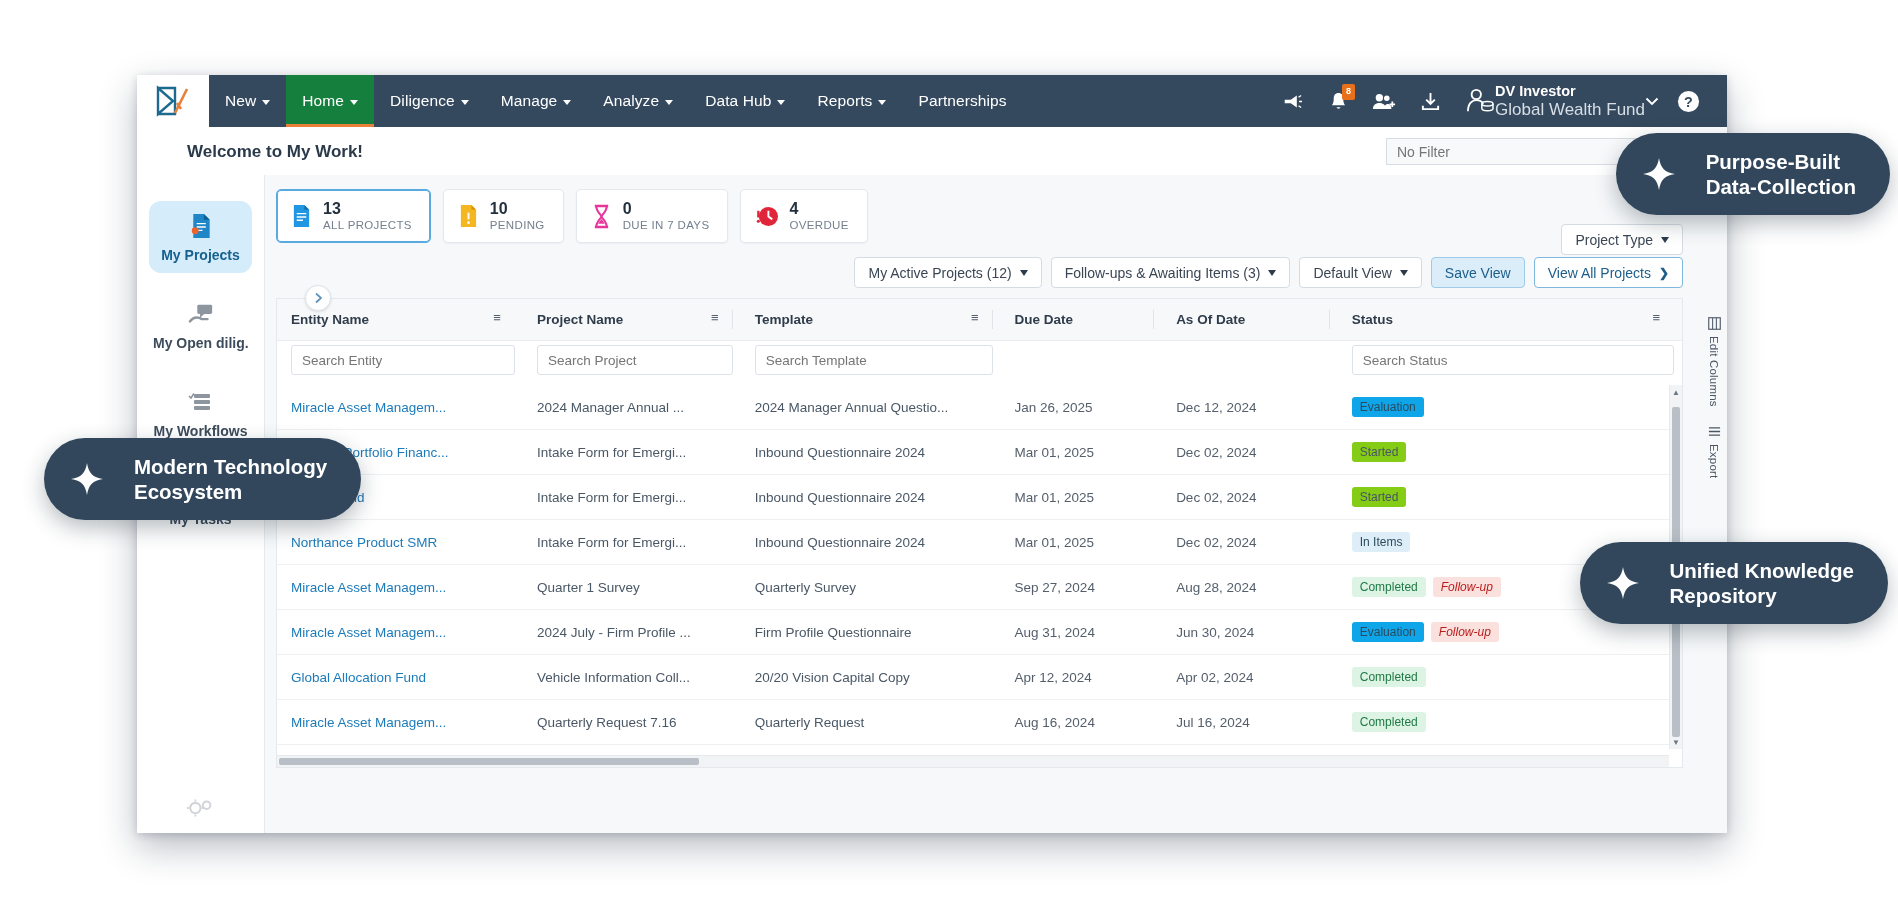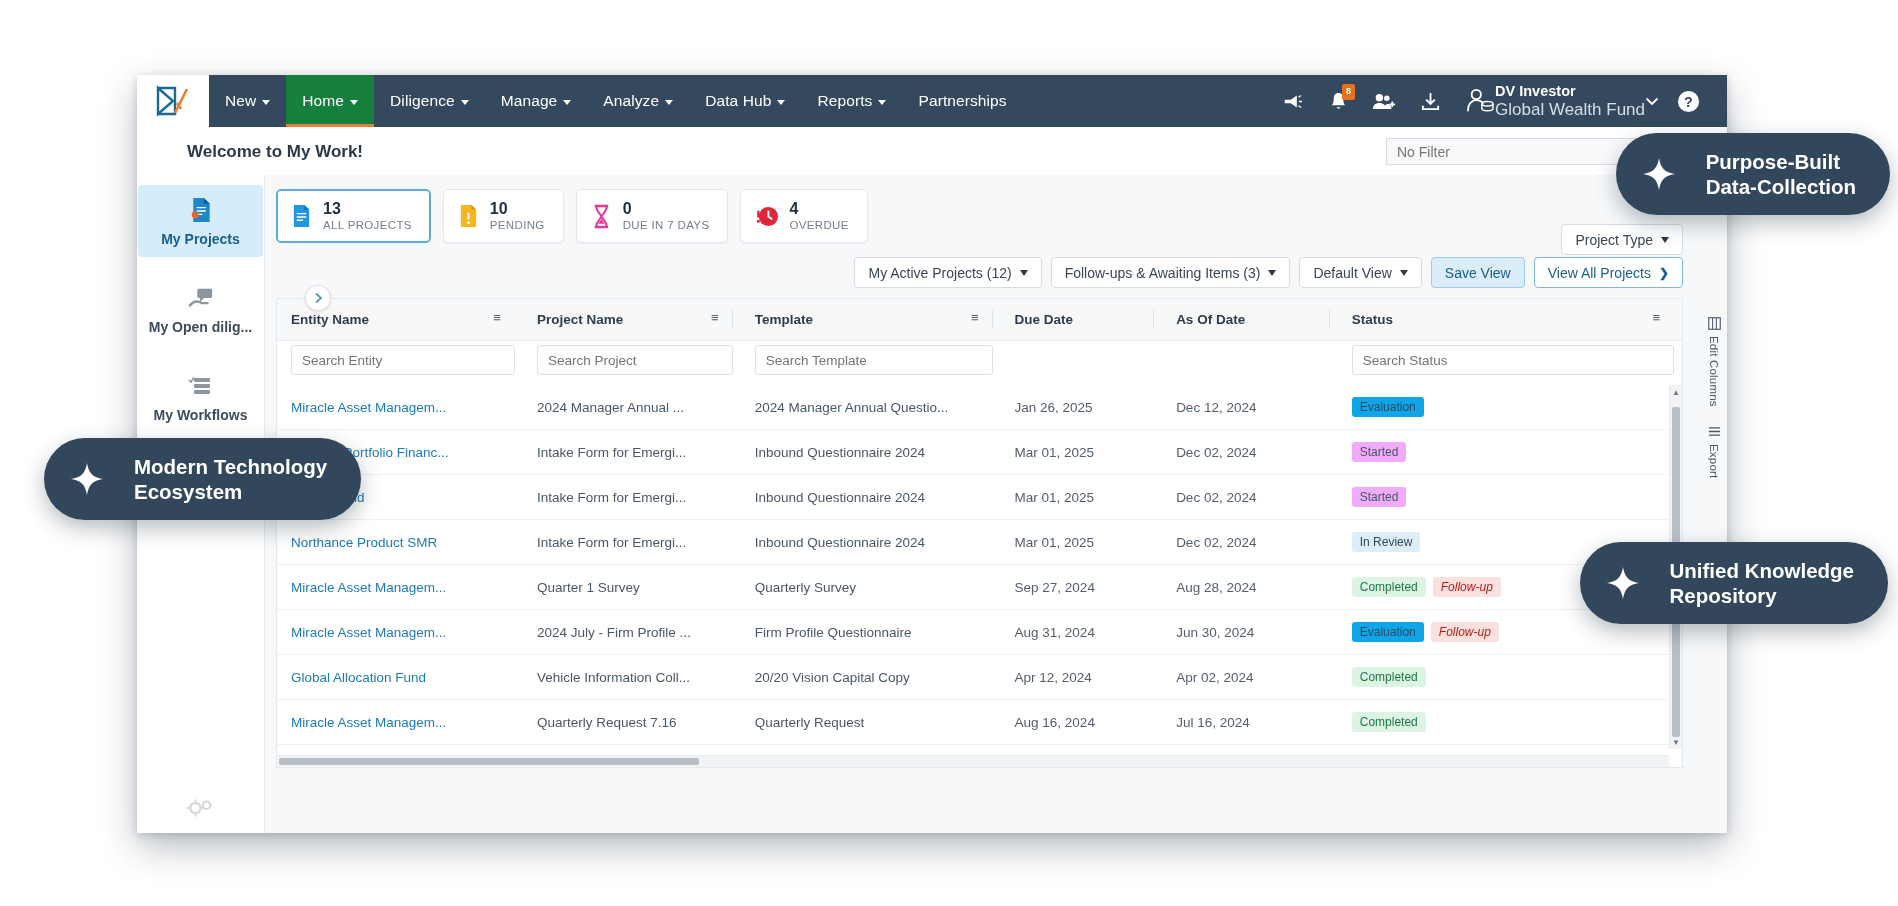--- a/index.html
+++ b/index.html
@@ -102,23 +102,23 @@
 
   
   #content { display: flex; height: 658px; }
 
   #sidebar {
     width: 127px; background: #ffffff;
     padding-top: 10px; flex-shrink: 0;
     position: relative; z-index: 3;
   }
   .side-item {
-    width: 125px; margin: 0 auto 16px;
+    width: 103px; margin: 16px auto 16px;
     padding: 12px 4px 10px;
-    border-radius: 4px;
+    border-radius: 12px;
     text-align: center; cursor: pointer;
   }
   .side-item.active { background: #d5ecfa; }
   .side-label {
     font-size: 14px; color: #3d4c5c; margin-top: 8px; font-weight: bold;
     white-space: nowrap; overflow: hidden;
   }
   .side-item.active .side-label { color: #17608f; }
   .side-icon { height: 26px; display:flex; align-items:center; justify-content:center; }
   #side-bottom-icon {
@@ -218,21 +218,21 @@
     border-bottom: 1px solid #eef1f4;
     white-space: nowrap; overflow: hidden; text-overflow: ellipsis;
   }
   td.entity { color: #1d7bb9; cursor: pointer; }
   td.date { color: #545f6b; }
   .badge {
     display: inline-block; font-size: 12px; padding: 3px 8px;
     border-radius: 3px; margin-right: 7px; white-space: nowrap;
   }
   .b-eval { background:#0ea5e9; color:#2c4a5c; }
-  .b-started { background:#f0abfc; color:#4a5562; }
+  .b-started { background:#84cc16; color:#4a5562; }
   .b-review { background:#ddeef8; color:#2c4a5c; }
   .b-completed { background:#ddf3e4; color:#1f7a45; }
   .b-follow { background:#fbe1dd; color:#b91c1c;font-style:italic; }
 
   
   #tbl-scroll {
     position: absolute; right: 0; top: 86px; width: 13px; bottom: 18px;
     background: #f1f3f5; border-left: 1px solid #e6eaee;
   }
   #tbl-thumb {
@@ -612,21 +612,21 @@
                   <td class="date">Mar 01, 2025</td>
                   <td class="date">Dec 02, 2024</td>
                   <td><span class="badge b-started">Started</span></td>
                 </tr>
                 <tr>
                   <td class="entity">Northance Product SMR</td>
                   <td>Intake Form for Emergi...</td>
                   <td>Inbound Questionnaire 2024</td>
                   <td class="date">Mar 01, 2025</td>
                   <td class="date">Dec 02, 2024</td>
-                  <td><span class="badge b-review">In Review</span></td>
+                  <td><span class="badge b-review">In Items</span></td>
                 </tr>
                 <tr>
                   <td class="entity">Miracle Asset Managem...</td>
                   <td>Quarter 1 Survey</td>
                   <td>Quarterly Survey</td>
                   <td class="date">Sep 27, 2024</td>
                   <td class="date">Aug 28, 2024</td>
                   <td><span class="badge b-completed">Completed</span><span class="badge b-follow">Follow-up</span></td>
                 </tr>
                 <tr>

